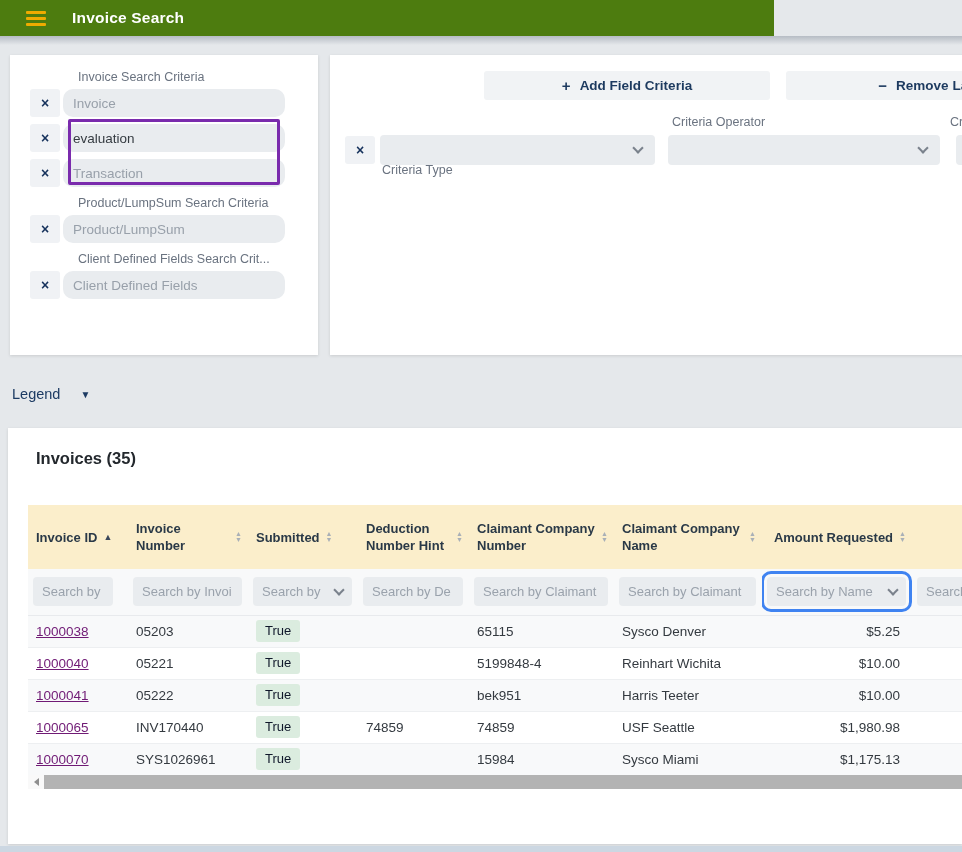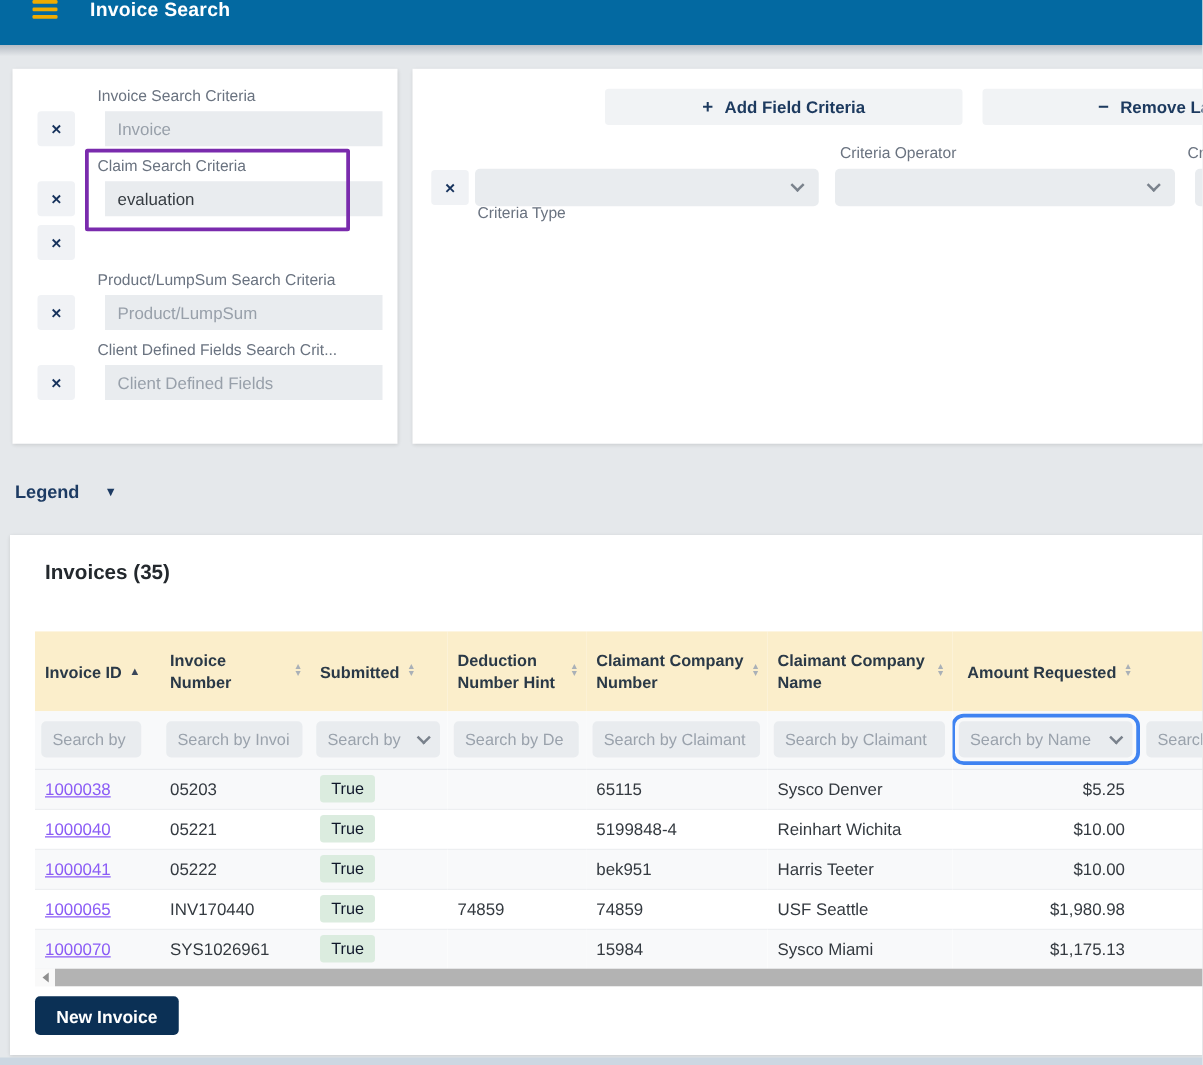--- a/index.html
+++ b/index.html
@@ -4,44 +4,44 @@
 <style>
   * { box-sizing: border-box; margin: 0; padding: 0; }
   html,body { width:962px; height:852px; }
   body {
     position: relative; overflow: hidden;
     background: #e5e8eb;
     font-family: "Liberation Sans", "DejaVu Sans", sans-serif;
     color: #343a40;
   }
   
-  .topbar { position:absolute; left:0; top:0; width:962px; height:36px;
-    background:#0369a1; display:flex; align-items:flex-start; z-index:5; }
+  .topbar { position:absolute; left:0; top:0; width:774px; height:36px;
+    background:#4d7c0f; display:flex; align-items:center; z-index:5; }
   .hamburger { margin-left:26px; display:flex; flex-direction:column; gap:3px; cursor:pointer; }
   .hamburger i { display:block; width:20px; height:3px; background:#eeab00; border-radius:1px; }
   .topbar-title { margin-left:26px; color:#ffffff; font-size:15.5px; font-weight:bold; letter-spacing:.2px; }
   .topbar-shadow { position:absolute; left:0; top:36px; width:962px; height:9px;
     background:linear-gradient(#b6bcc4, rgba(229,232,235,0)); }
 
   
   .card { position:absolute; background:#fff; box-shadow:0 1px 3px rgba(0,0,0,.12); }
   .card-left  { left:10px;  top:55px; width:308px; height:300px; }
   .card-right { left:330px; top:55px; width:648px; height:300px; }
   .card-bottom{ left:8px;   top:428px; width:954px; height:416px; }
 
   
   .crit-groups { padding-top:13px; }
   .crit-group { position:relative; margin-bottom:7px; }
   .crit-label { margin-left:68px; font-size:12.5px; color:#6a7380; line-height:19px;
     white-space:nowrap; overflow:hidden; width:225px; }
   .crit-row { display:flex; margin-left:20px; margin-top:2px; align-items:center; }
   .x-btn { width:30px; height:28px; background:#f0f2f5; border:none; border-radius:3px;
     color:#16325c; font-size:14px; font-weight:bold; line-height:28px; text-align:center; cursor:pointer; }
-  .crit-input { margin-left:24px; width:222px; height:28px; background:#e9ecef; border:none;
-    border-radius:0; padding:0 10px; font-size:13.5px; color:#353b41;
+  .crit-input { margin-left:3px; width:222px; height:28px; background:#e9ecef; border:none;
+    border-radius:10px; padding:0 10px; font-size:13.5px; color:#353b41;
     font-family:"Liberation Sans", sans-serif; }
   .crit-input::placeholder { color:#98a0aa; opacity:1; }
   .crit-group.hl::after { content:""; position:absolute; left:58px; top:-5px; width:206px; height:60px;
     border:3px solid #7a2bad; border-radius:2px; pointer-events:none; z-index:2; }
 
   
   .fc-btn-row { position:absolute; left:0; top:16px; width:100%; }
   .fc-btn { position:absolute; height:29px; background:#f1f3f5; border:none; border-radius:3px;
     color:#1d3a5f; font-size:13.5px; font-weight:600; display:flex; align-items:center;
     justify-content:center; gap:9px; cursor:pointer; font-family:"Liberation Sans", sans-serif; }
@@ -55,21 +55,21 @@
   .fc-select { position:absolute; height:30px; background:#e9ecef; border-radius:4px;
     display:flex; align-items:center; cursor:pointer; }
   .fc-select.s1 { left:50px;  width:275px; }
   .fc-select.s2 { left:338px; width:272px; }
   .fc-select.s3 { left:626px; width:60px; }
   .chev { position:absolute; right:13px; top:9px; width:8px; height:8px;
     border-right:2px solid #7a828c; border-bottom:2px solid #7a828c; transform:rotate(45deg); }
 
   
   .legend { position:absolute; left:12px; top:386px; display:flex; align-items:center; gap:20px;
-    color:#1d3b63; font-size:14.5px; cursor:pointer;font-weight:bold; }
+    color:#1d3b63; font-size:14.5px; cursor:pointer; }
   .legend .tri { font-size:10px; color:#1d3b63; }
 
   
   .inv-title { position:absolute; left:28px; top:21px; font-size:16.5px; font-weight:bold; color:#23282d; }
   .table-wrap { position:absolute; left:20px; top:77px; right:0; height:298px; overflow:hidden; }
   table.inv { border-collapse:collapse; table-layout:fixed; width:1130px; }
   col.c0{width:100px} col.c1{width:120px} col.c2{width:110px} col.c3{width:111px}
   col.c4{width:145px} col.c5{width:148px} col.c6{width:150px} col.c7{width:246px}
   thead th { background:#fbeecb; height:64px; vertical-align:middle; text-align:left;
     padding:0 6px 0 8px; font-size:13px; font-weight:bold; color:#2a3947; line-height:17px; }
@@ -85,21 +85,21 @@
   .flt-select { position:relative; height:29px; background:#e9ecef; border-radius:4px;
     display:flex; align-items:center; padding:0 26px 0 9px; font-size:13px; color:#9aa2ac;
     white-space:nowrap; overflow:hidden; cursor:pointer; }
   .flt-select .chev { right:9px; top:9px; }
   .focus-ring { outline:3px solid #3f83f1; outline-offset:3px; }
   tbody td { height:32px; padding:0 6px 0 8px; font-size:13.5px; color:#343a40;
     border-bottom:1px solid #edeff1; white-space:nowrap; overflow:hidden; }
   tbody tr:nth-child(odd) td { background:#f8f9fa; }
   tbody tr:nth-child(even) td { background:#ffffff; }
   td.right { text-align:right; padding-right:12px; }
-  .inv-link { color:#8b5cf6; text-decoration:underline; cursor:pointer; }
+  .inv-link { color:#701a75; text-decoration:underline; cursor:pointer; }
   .badge-true { display:inline-block; background:#dbecdf; color:#0f172a; font-size:13px;
     padding:3px 9px; border-radius:3px; line-height:16px; }
 
   
   .hscroll { position:absolute; left:20px; right:0; top:347px; height:14px; display:flex;
     align-items:center; background:#f1f1f1; }
   .hscroll .arrow { width:16px; height:14px; background:#f9f9f9; display:flex; align-items:center;
     justify-content:center; cursor:pointer; }
   .hscroll .arrow i { width:0; height:0; border-top:4px solid transparent; border-bottom:4px solid transparent;
     border-right:5px solid #8f8f8f; }
@@ -127,29 +127,29 @@
 <div class="card card-left">
   <div class="crit-groups">
       <div class="crit-group">
         <div class="crit-label">Invoice Search Criteria</div>
         <div class="crit-row">
           <button class="x-btn">×</button>
           <input class="crit-input" placeholder="Invoice" style="">
         </div>
       </div>
       <div class="crit-group hl">
-        <div class="crit-label">Claim Search Criteria</div>
         <div class="crit-row">
           <button class="x-btn">×</button>
           <input class="crit-input" value="evaluation" style="">
         </div>
       </div>
       <div class="crit-group">
         <div class="crit-row">
           <button class="x-btn">×</button>
+          <input class="crit-input" placeholder="Transaction" style="">
         </div>
       </div>
       <div class="crit-group">
         <div class="crit-label">Product/LumpSum Search Criteria</div>
         <div class="crit-row">
           <button class="x-btn">×</button>
           <input class="crit-input" placeholder="Product/LumpSum" style="">
         </div>
       </div>
       <div class="crit-group">
@@ -352,16 +352,15 @@
     </table>
   </div>
 
   <div class="hscroll">
     <div class="arrow">
         <i></i>
       </div>
     <div class="thumb"></div>
   </div>
 
-  <button class="new-invoice">New Invoice</button>
 </div>
 
 <div class="bottom-strip"></div>
 
 </body></html>

